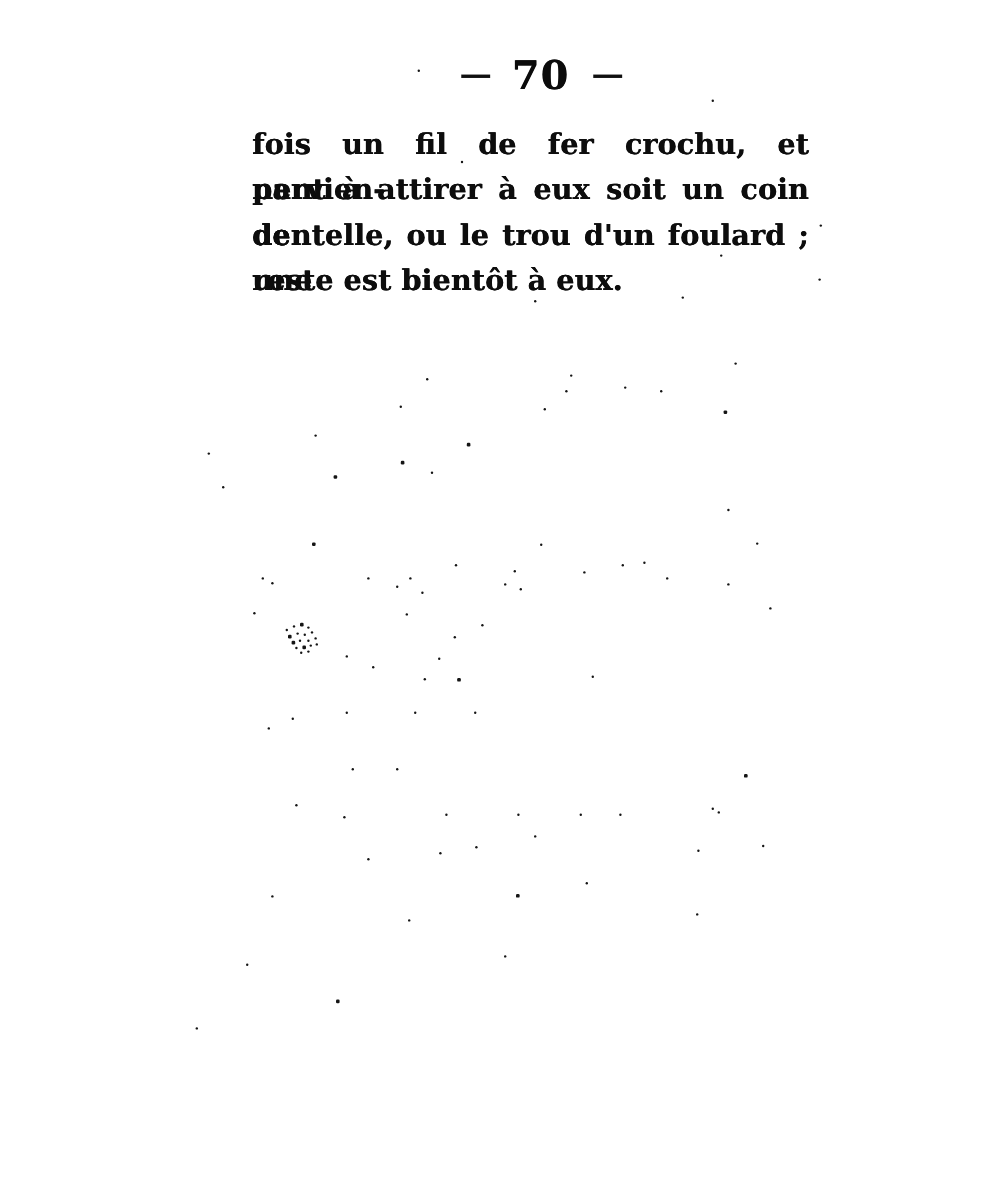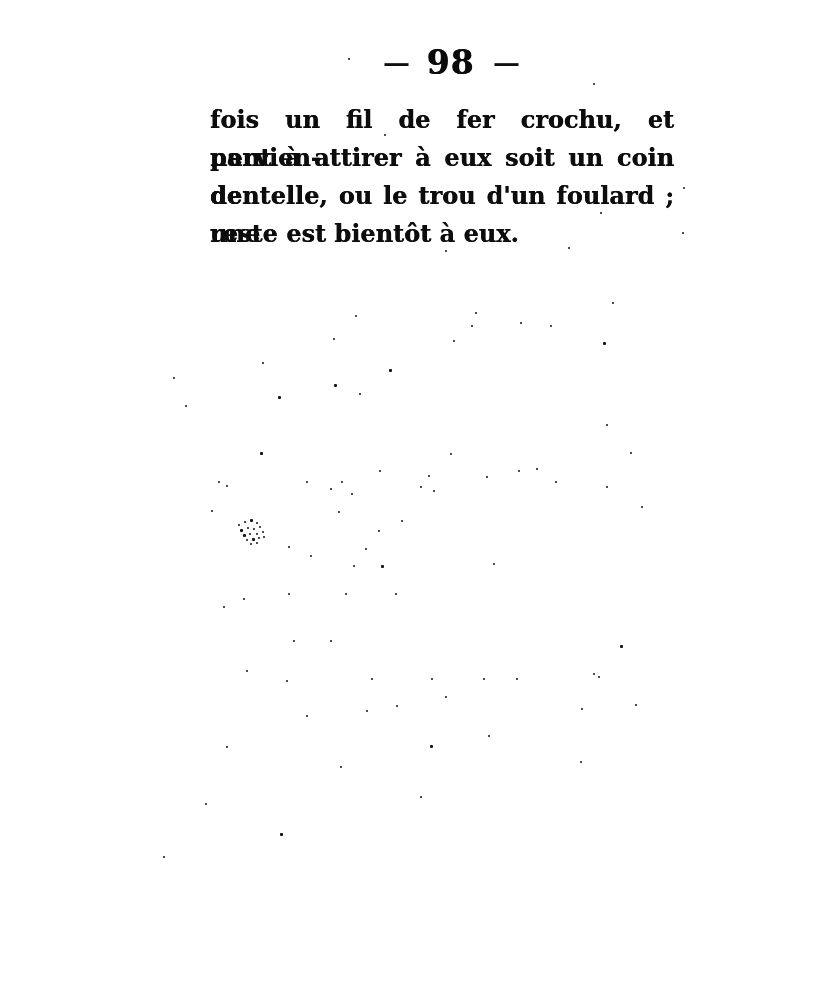--- a/index.html
+++ b/index.html
@@ -65,21 +65,21 @@
     border-radius: 1px;
   }
 </style>
 </head>
 <body>
 
 <div class="page">
 
   <div class="header">
     <span class="dash">—</span>
-    <span class="pagenum">98</span>
+    <span class="pagenum">70</span>
     <span class="dash">—</span>
   </div>
 
   <div class="para">
     <div class="line just">fois un fil de fer crochu, et parvien-</div>
     <div class="line just">nent à attirer à eux soit un coin de</div>
     <div class="line just">dentelle, ou le trou d'un foulard ; une</div>
     <div class="line">reste est bientôt à eux.</div>
   </div>
 

